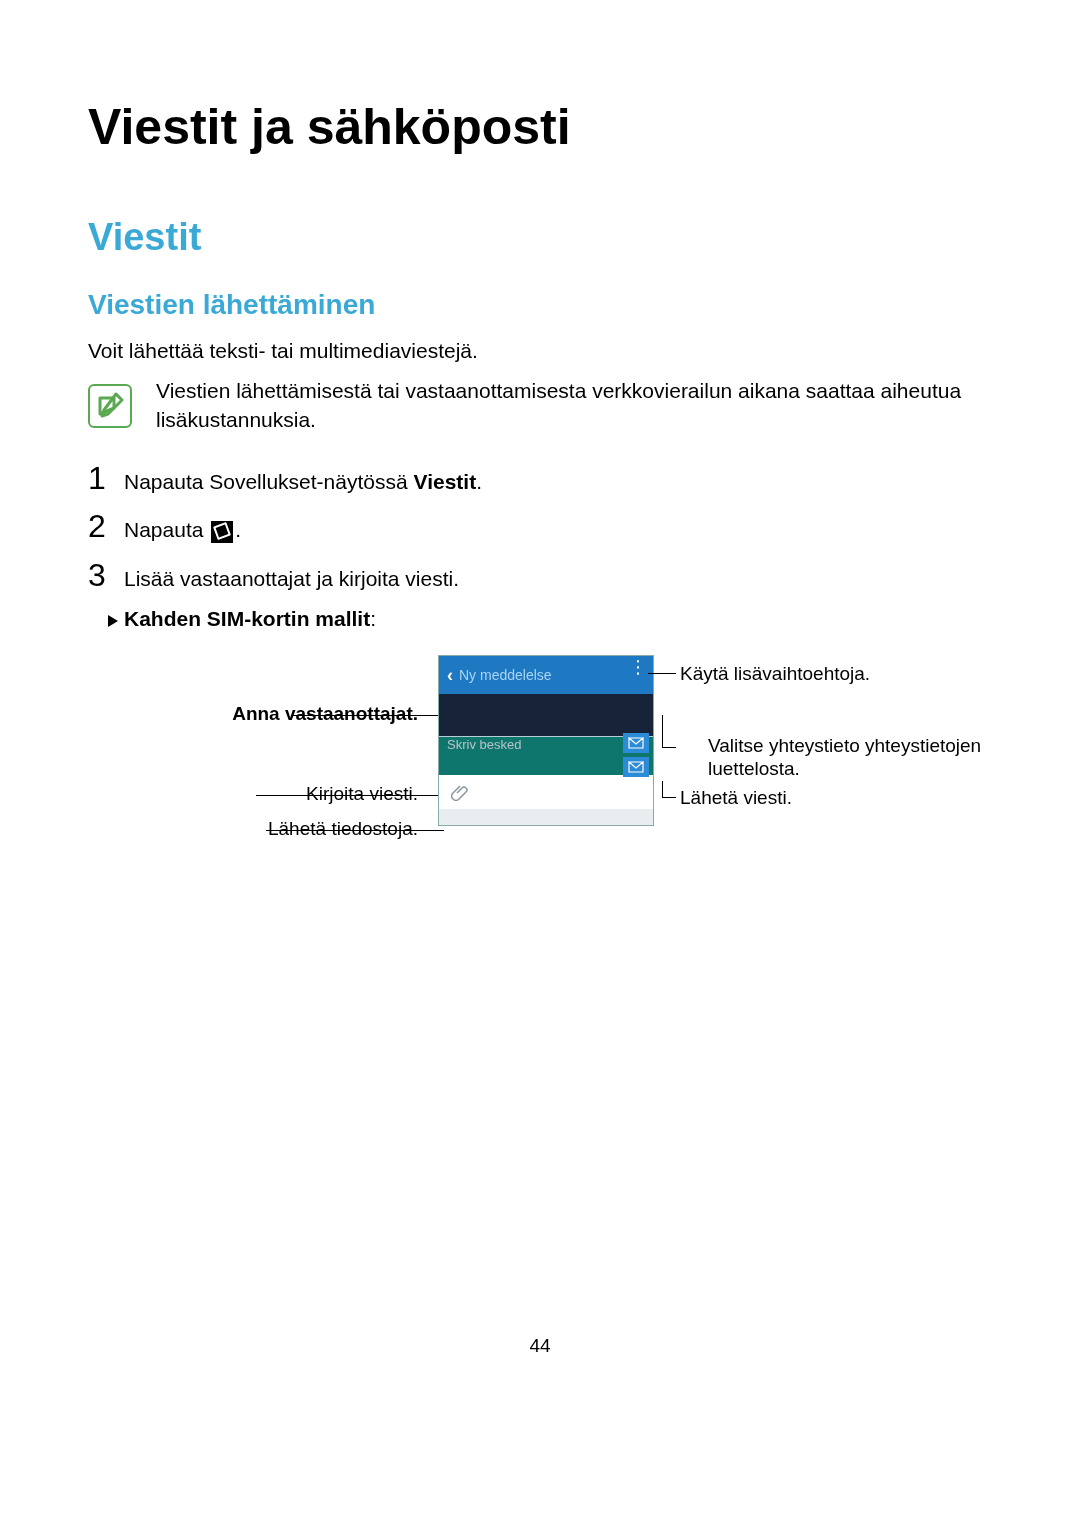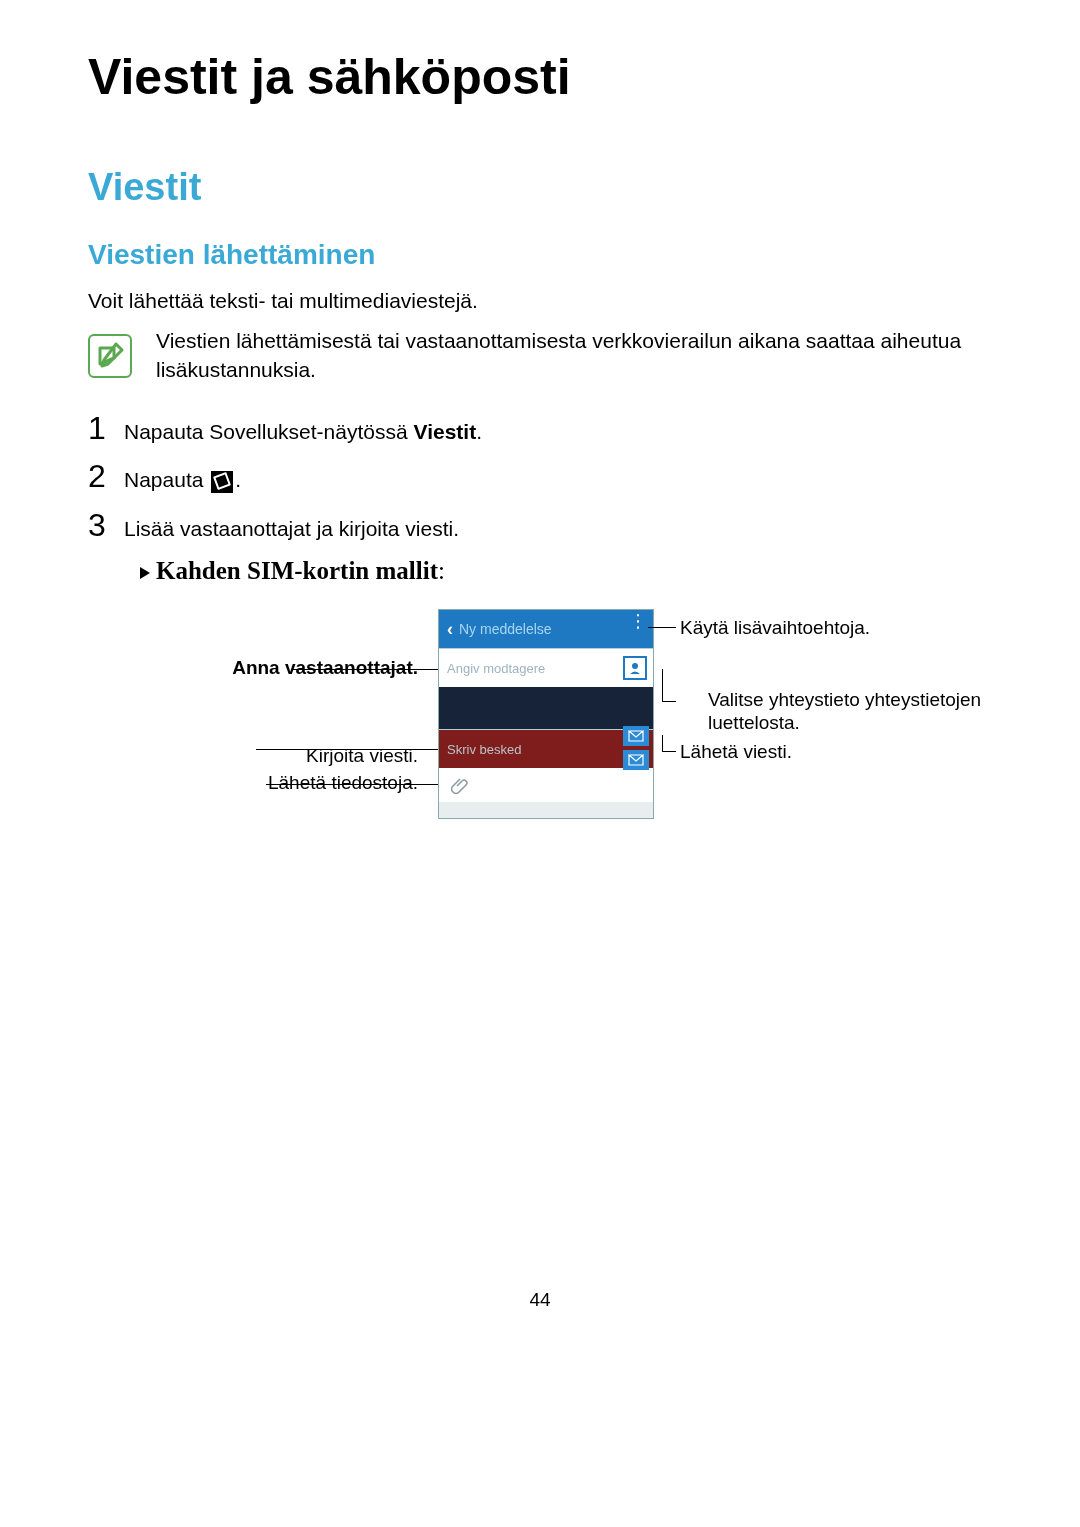--- a/index.html
+++ b/index.html
@@ -4,21 +4,21 @@
 <style>
   body {
     margin: 0;
     padding: 0;
     font-family: Arial, Helvetica, sans-serif;
     background: #fff;
     color: #000;
     width: 1080px;
   }
   .page {
-    padding: 48px 88px 60px 88px;
+    padding: 98px 88px 60px 88px;
     box-sizing: border-box;
   }
   h1.title {
     font-size: 50px;
     font-weight: bold;
     margin: 0 0 60px 0;
   }
   h2.section {
     font-size: 38px;
     font-weight: bold;
@@ -90,24 +90,23 @@
   .compose-icon::after {
     content: "";
     position: absolute;
     left: 4px; top: 3px;
     width: 10px; height: 10px;
     border: 2px solid #fff;
     transform: rotate(-20deg);
     border-radius: 1px;
   }
   .indent-sub {
-    margin-left: 52px;
-    font-size: 25px;
+    margin-left: 20px;
+    font-size: 21px;
     margin-top: 14px;
-    font-family: Liberation Serif, serif;
   }
   .triangle {
     display: inline-block;
     width: 0; height: 0;
     border-top: 6px solid transparent;
     border-bottom: 6px solid transparent;
     border-left: 10px solid #000;
     margin-right: 6px;
     vertical-align: middle;
   }
@@ -175,24 +174,23 @@
   }
   .contact-btn svg { display:block; }
   .phone-dark {
     background: #172338;
     height: 42px;
     position: relative;
   }
   .phone-msg {
     height: 38px;
     border-top: 1px solid #b5cfd6;
-    background: #7f1d1d;
+    background: #0f766e;
     position: relative;
     display:flex;
-    align-items:center;
     padding: 0 8px;
     font-size: 13px;
     color: #b9c3c8;
   }
   .send-stack {
     position: absolute;
     right: 4px;
     top: -4px;
     display: flex;
     flex-direction: column;
@@ -279,40 +277,31 @@
 
   <div class="indent-sub">
     <span class="triangle"></span><span class="bold">Kahden SIM-kortin mallit</span><span>:</span>
   </div>
 
   <div class="diagram-area">
 
     <div class="callout left" style="left:0; top:48px; width:330px;font-weight:bold;">Anna vastaanottajat.</div>
     <div class="line" style="left:205px; top:60px; width:150px;"></div>
 
-    <div class="callout left" style="left:0; top:128px; width:330px;margin-top:8px;">Kirjoita viesti.</div>
+    <div class="callout left" style="left:0; top:128px; width:330px;">Kirjoita viesti.</div>
     <div class="line" style="left:168px; top:140px; width:225px;"></div>
 
     <div class="callout left" style="left:0; top:163px; width:330px;">Lähetä tiedostoja.</div>
     <div class="line" style="left:178px; top:175px; width:178px;"></div>
 
     <div class="phone">
       <div class="phone-header">
         <span class="chev">‹</span>
         <span>Ny meddelelse</span>
         <span class="menu-dots">⋮</span>
-      </div>
-      <div class="phone-row recipients">
-        <span>Angiv modtagere</span>
-        <span class="contact-btn">
-          <svg width="14" height="14" viewBox="0 0 14 14">
-              <circle cx="7" cy="5" r="3" fill="#1f78c2"></circle>
-              <path d="M2 13 Q7 8 12 13 Z" fill="#1f78c2"></path>
-            </svg>
-        </span>
       </div>
       <div class="phone-dark"></div>
       <div class="phone-msg">
         <span>Skriv besked</span>
         <div class="send-stack">
           <span class="send-btn">
             <svg width="16" height="12" viewBox="0 0 16 12">
                 <path d="M1 1 L15 1 L8 7 Z M1 1 L1 11 L15 11 L15 1" fill="none" stroke="#fff" stroke-width="1.2"></path>
               </svg>
           </span>

